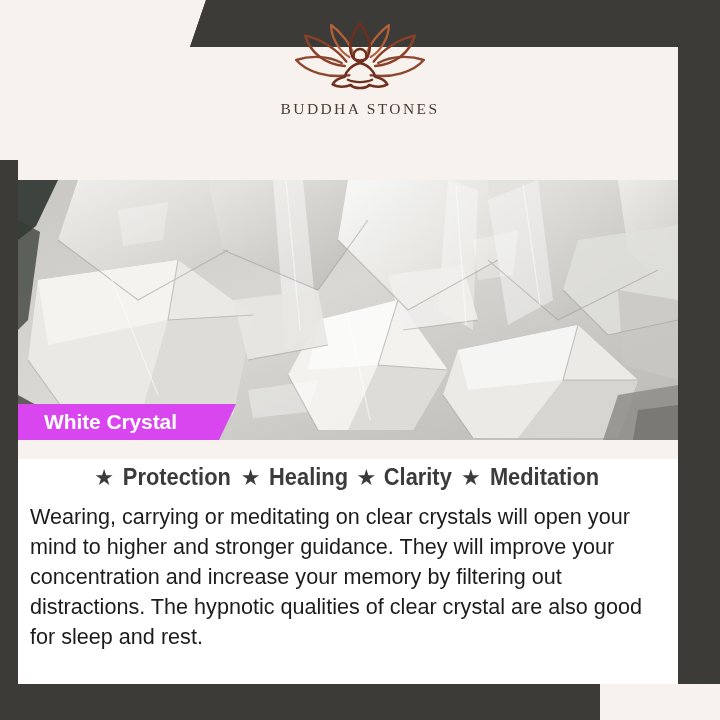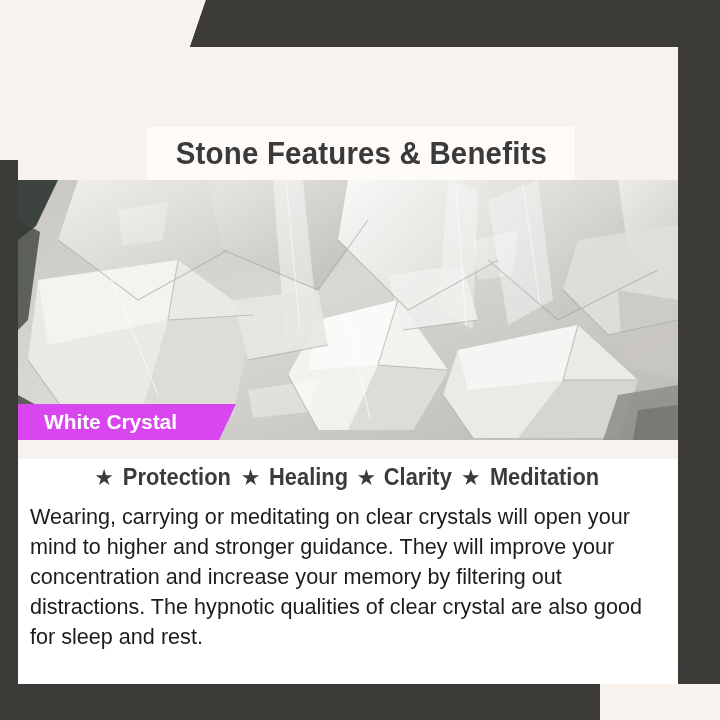--- a/index.html
+++ b/index.html
@@ -166,24 +166,51 @@
 <div id="root">
 
   <div class="page-cream"></div>
   <div class="page-cream-top-notch"></div>
 
   <div class="frame-top-right"></div>
   <div class="frame-right"></div>
   <div class="frame-left"></div>
   <div class="frame-bottom"></div>
 
-
-  <div class="title-panel">
-    <div class="title-text">Stone Features &amp; Benefits</div>
+  <div class="header">
+    <span class="logo-mark">
+      <svg viewBox="0 0 200 96" xmlns="http://www.w3.org/2000/svg">
+        <g fill="none" stroke-linecap="round" stroke-linejoin="round">
+
+          <path d="M86 70 C58 74 30 66 16 50 C34 44 58 44 76 54" stroke="#8c4730" stroke-width="3.2"></path>
+
+          <path d="M114 70 C142 74 170 66 184 50 C166 44 142 44 124 54" stroke="#8c4730" stroke-width="3.2"></path>
+
+          <path d="M80 58 C54 56 34 40 28 18 C48 22 70 36 82 52" stroke="#8a4127" stroke-width="3.2"></path>
+
+          <path d="M120 58 C146 56 166 40 172 18 C152 22 130 36 118 52" stroke="#8a4127" stroke-width="3.2"></path>
+
+          <path d="M86 46 C72 38 62 20 62 4 C76 14 88 30 92 44" stroke="#b4603a" stroke-width="3"></path>
+
+          <path d="M114 46 C128 38 138 20 138 4 C124 14 112 30 108 44" stroke="#b4603a" stroke-width="3"></path>
+
+          <path d="M100 2 C88 18 84 34 90 46 C94 52 106 52 110 46 C116 34 112 18 100 2Z" stroke="#6e2f1e" stroke-width="3.2"></path>
+
+          <circle cx="100" cy="44" r="8.5" stroke="#6e2f1e" stroke-width="3.2"></circle>
+
+          <path d="M100 54 C90 56 82 64 80 72 C72 74 66 78 64 82 C70 86 80 86 88 83" stroke="#6e2f1e" stroke-width="3.4"></path>
+          <path d="M100 54 C110 56 118 64 120 72 C128 74 134 78 136 82 C130 86 120 86 112 83" stroke="#6e2f1e" stroke-width="3.4"></path>
+          <path d="M88 83 C92 88 108 88 112 83" stroke="#6e2f1e" stroke-width="3.4"></path>
+          <path d="M84 76 C92 80 108 80 116 76" stroke="#6e2f1e" stroke-width="3"></path>
+        </g>
+      </svg>
+    </span>
+    <div class="logo-word">BUDDHA STONES</div>
   </div>
+
 
   <div class="photo">
     <svg viewBox="0 0 660 260" preserveAspectRatio="none" xmlns="http://www.w3.org/2000/svg">
       <defs>
         <linearGradient id="bgq" x1="0" y1="0" x2="1" y2="1">
           <stop offset="0" stop-color="#c9c7c2"></stop>
           <stop offset="0.45" stop-color="#d9d8d4"></stop>
           <stop offset="1" stop-color="#b9b8b4"></stop>
         </linearGradient>
         <linearGradient id="f1" x1="0" y1="0" x2="0.7" y2="1">

